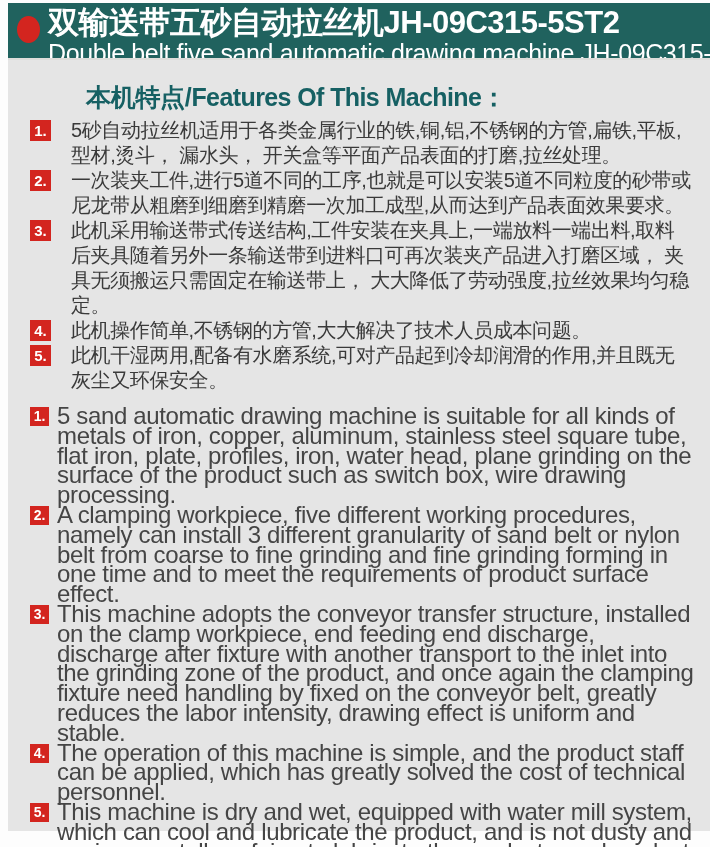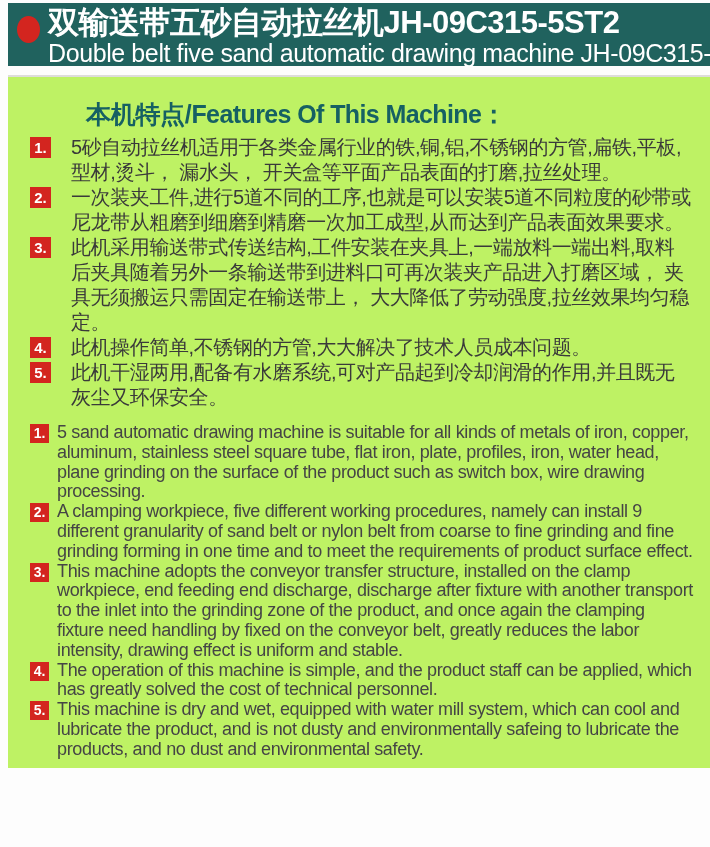--- a/index.html
+++ b/index.html
@@ -40,23 +40,23 @@
   .banner .subtitle {
     color: #ffffff;
     font-size: 25px;
     line-height: 22px;
     letter-spacing: -0.4px;
   }
 
   
   .panel {
     position: absolute;
-    left: 8px; top: 75px;
-    width: 702px; height: 693px;
-    background: #bef264;
+    left: 8px; top: 58px;
+    width: 702px; height: 773px;
+    background: #e5e5e5;
     border-top: 2px solid #deddda;
     box-sizing: border-box;
   }
   .features-heading {
     margin: 22px 20px 6px 78px;
     font-size: 25px;
     line-height: 30px;
     color: #166063;
     letter-spacing: -0.3px;
     white-space: nowrap;
@@ -90,21 +90,21 @@
     flex: 1;
   }
   .cn-list .itext {
     font-size: 20px;
     line-height: 25px;
     color: #3a3a3a;
     letter-spacing: -0.4px;
     margin-left: 12px;
   }
   .en-list .itext {
-    font-size: 18px;
+    font-size: 24px;
     line-height: 19.8px;
     color: #454545;
     letter-spacing: -0.35px;
   }
 </style>
 </head>
 <body>
 
 <div class="banner">
   <span class="dot"></span>
@@ -142,21 +142,21 @@
     </div>
   </div>
 
   <div class="feature-list en-list">
     <div class="item">
       <span class="badge">1.</span>
       <p class="itext">5 sand automatic drawing machine is suitable for all kinds of metals of iron, copper, aluminum, stainless steel square tube, flat iron, plate, profiles, iron, water head, plane grinding on the surface of the product such as switch box, wire drawing processing.</p>
     </div>
     <div class="item">
       <span class="badge">2.</span>
-      <p class="itext">A clamping workpiece, five different working procedures, namely can install 9 different granularity of sand belt or nylon belt from coarse to fine grinding and fine grinding forming in one time and to meet the requirements of product surface effect.</p>
+      <p class="itext">A clamping workpiece, five different working procedures, namely can install 3 different granularity of sand belt or nylon belt from coarse to fine grinding and fine grinding forming in one time and to meet the requirements of product surface effect.</p>
     </div>
     <div class="item">
       <span class="badge">3.</span>
       <p class="itext">This machine adopts the conveyor transfer structure, installed on the clamp workpiece, end feeding end discharge, discharge after fixture with another transport to the inlet into the grinding zone of the product, and once again the clamping fixture need handling by fixed on the conveyor belt, greatly reduces the labor intensity, drawing effect is uniform and stable.</p>
     </div>
     <div class="item">
       <span class="badge">4.</span>
       <p class="itext">The operation of this machine is simple, and the product staff can be applied, which has greatly solved the cost of technical personnel.</p>
     </div>
     <div class="item">

